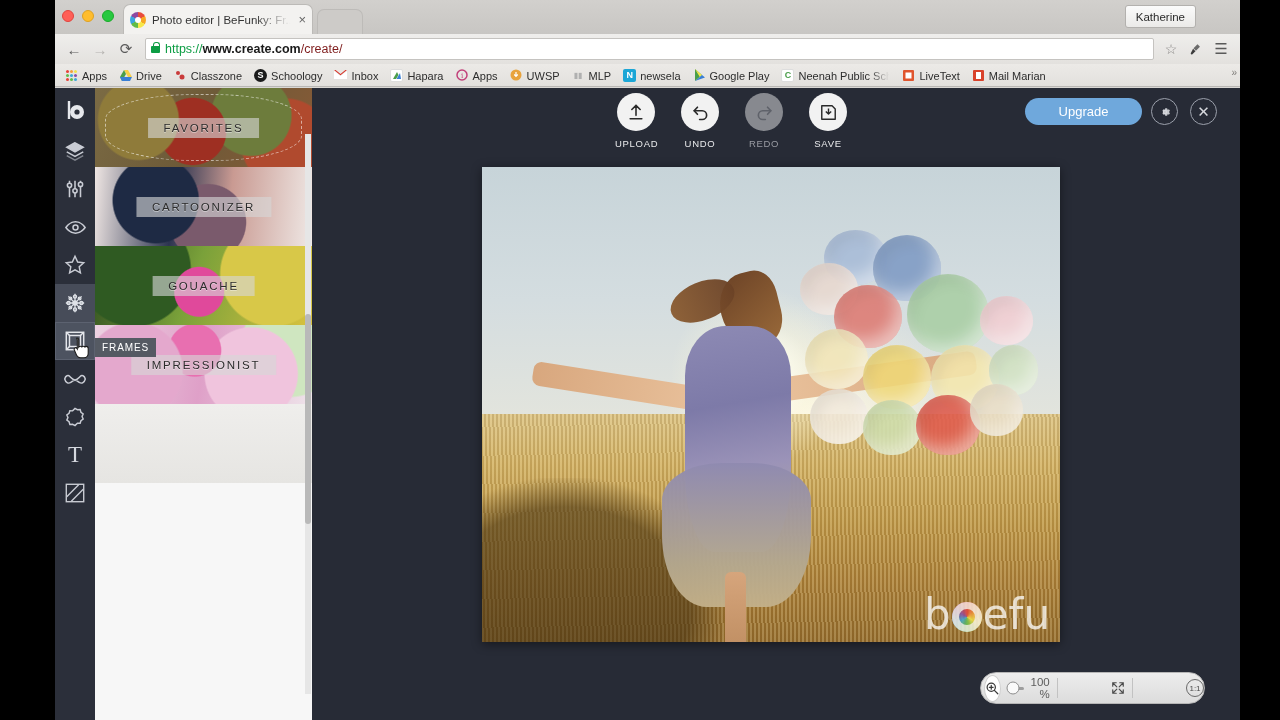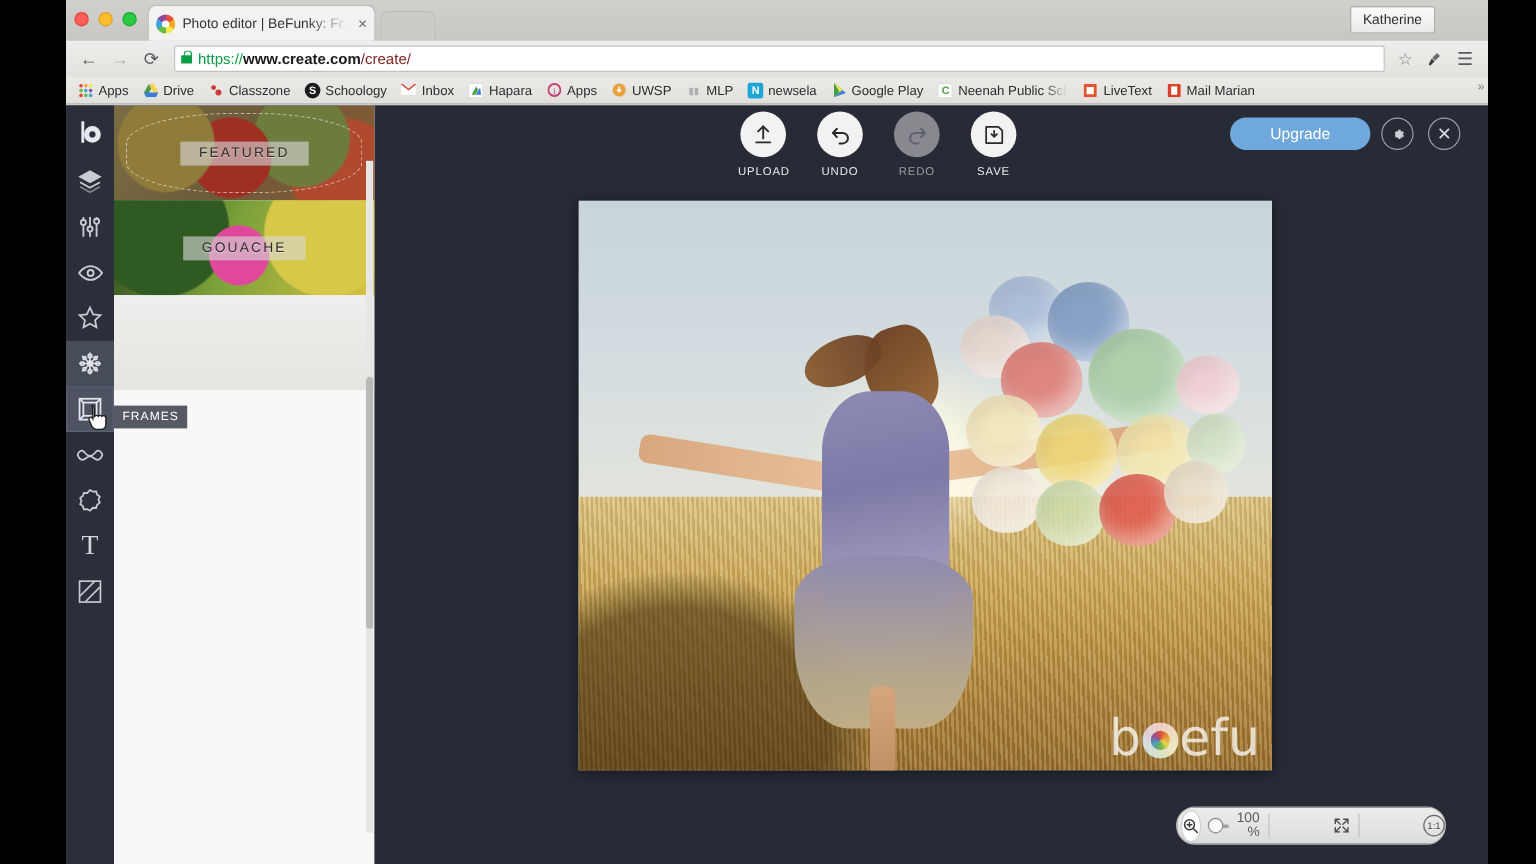--- a/index.html
+++ b/index.html
@@ -453,24 +453,30 @@
         <svg width="22" height="22" viewBox="0 0 24 24" stroke="#c9ccd4" stroke-width="1.5" fill="none">
             <rect x="2.5" y="2.5" width="19" height="19"></rect>
             <path d="M3 16L16 3M8 21L21 8"></path>
           </svg>
       </div>
     </div>
 
     <div class="panel">
       <div class="thumbs">
         <div class="thumb art-featured">
-          <span class="thumb-label">FEATURED</span>
+          <span class="thumb-label">FAVORITES</span>
+        </div>
+        <div class="thumb art-cartoonizer">
+          <span class="thumb-label">CARTOONIZER</span>
         </div>
         <div class="thumb art-gouache">
           <span class="thumb-label">GOUACHE</span>
+        </div>
+        <div class="thumb art-impressionist">
+          <span class="thumb-label">IMPRESSIONIST</span>
         </div>
         <div class="thumb art-next"></div>
       </div>
       <div class="panel-scroll">
           <i></i>
         </div>
     </div>
 
     <div class="tooltip">FRAMES</div>
 

